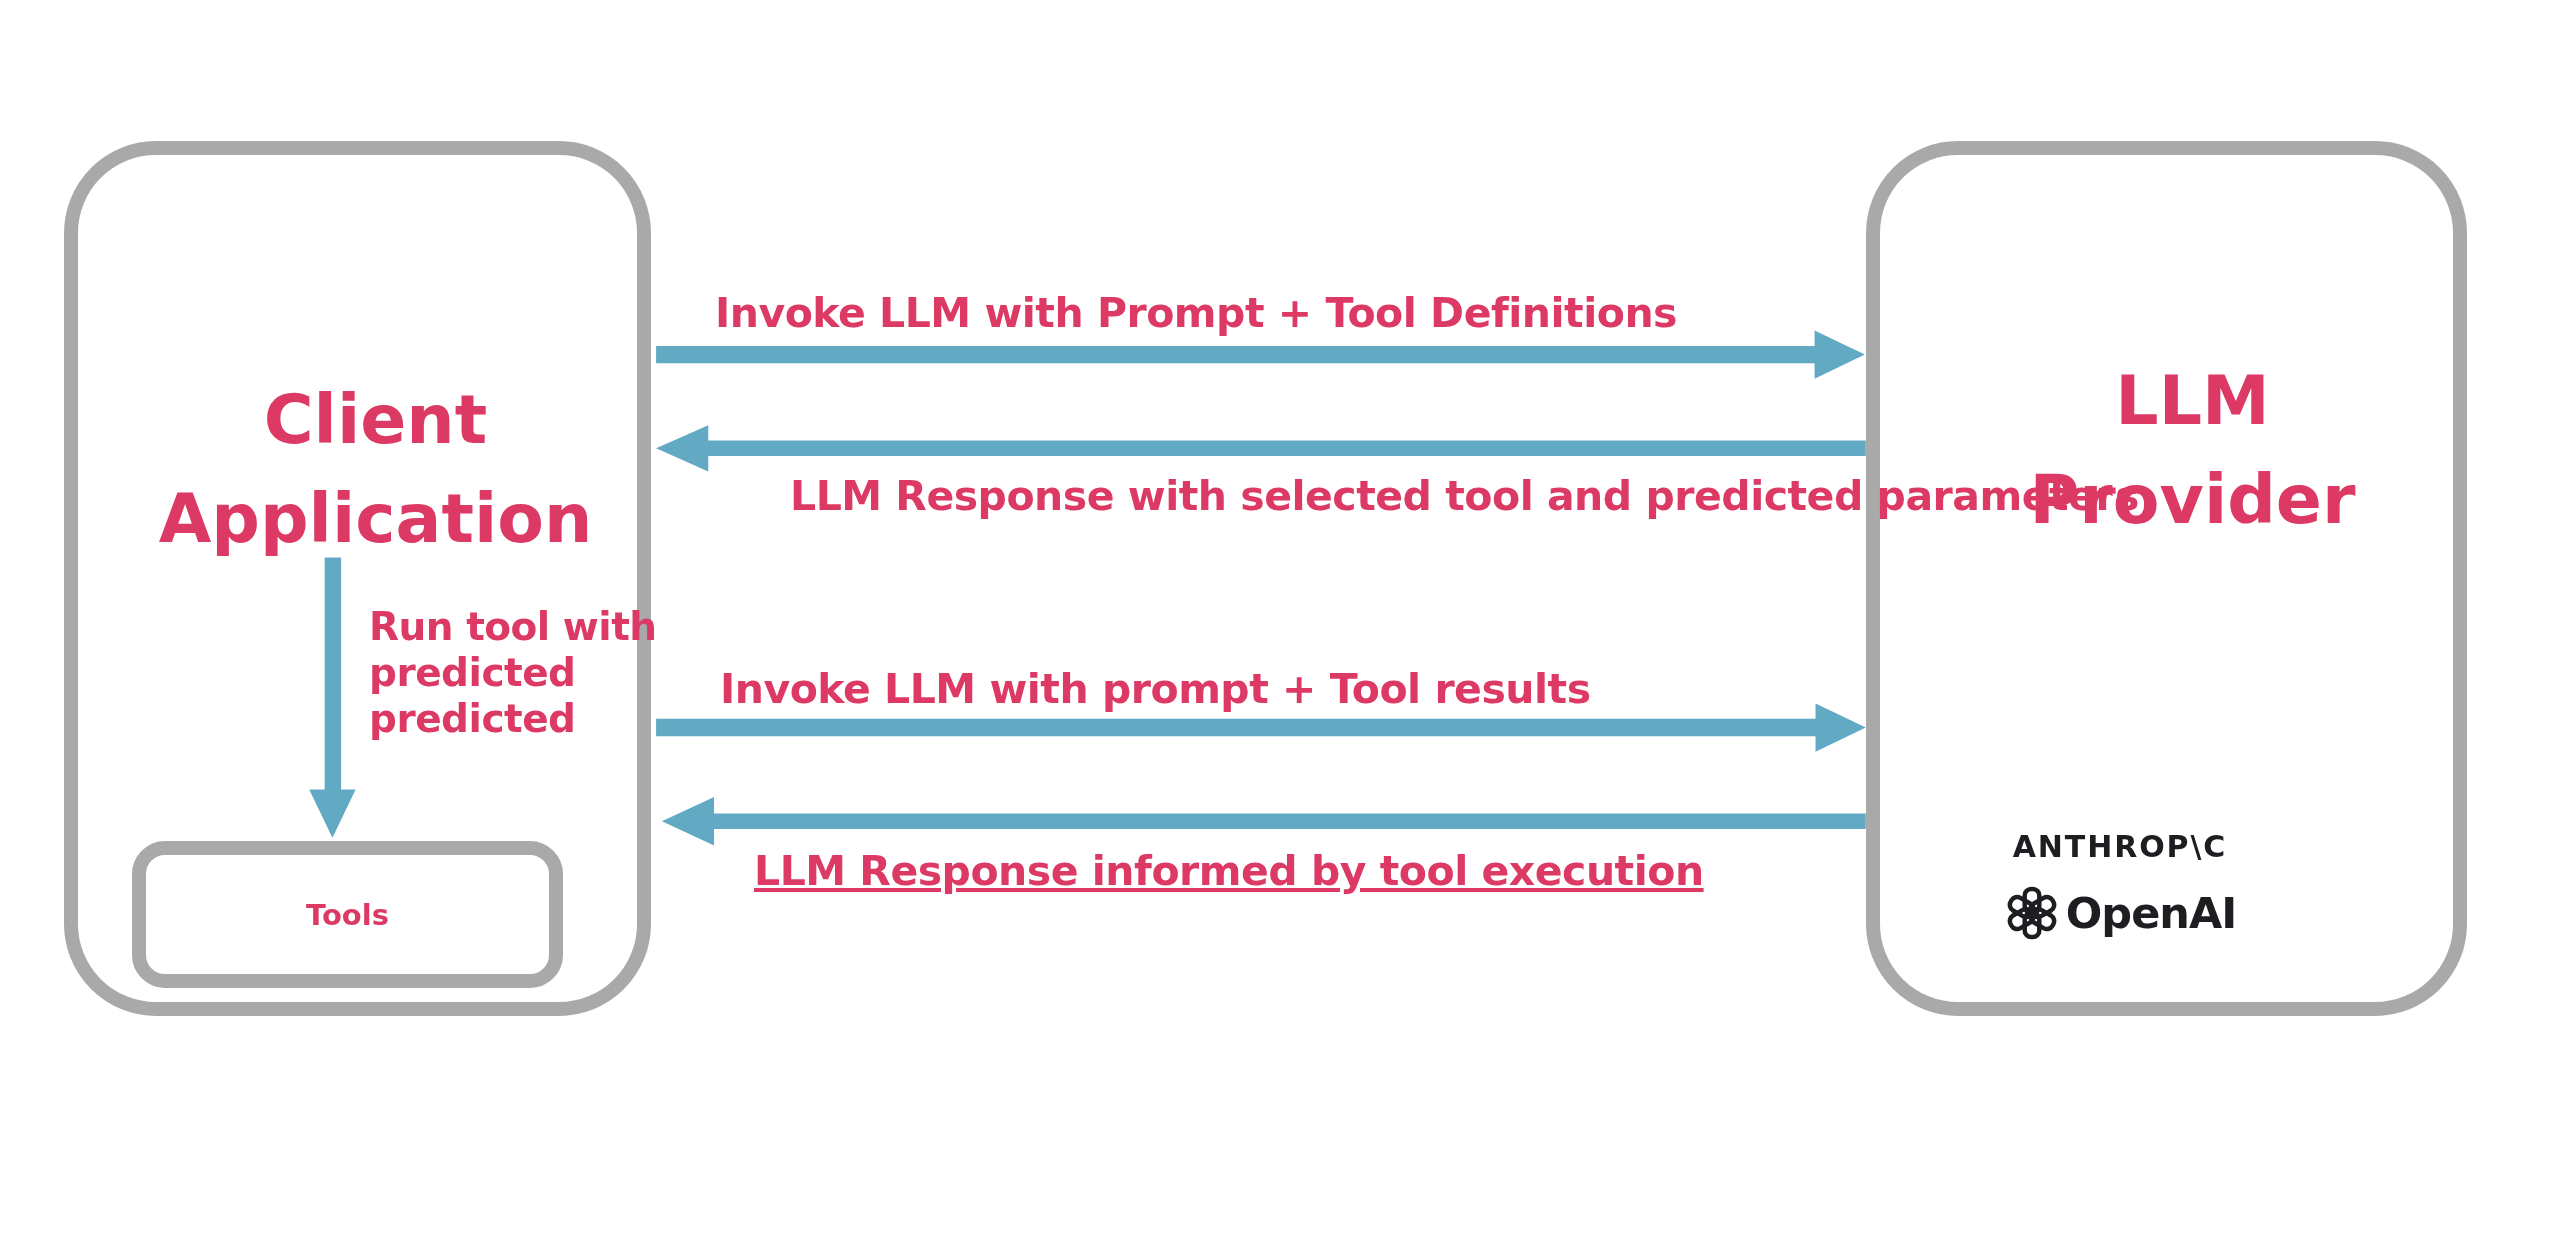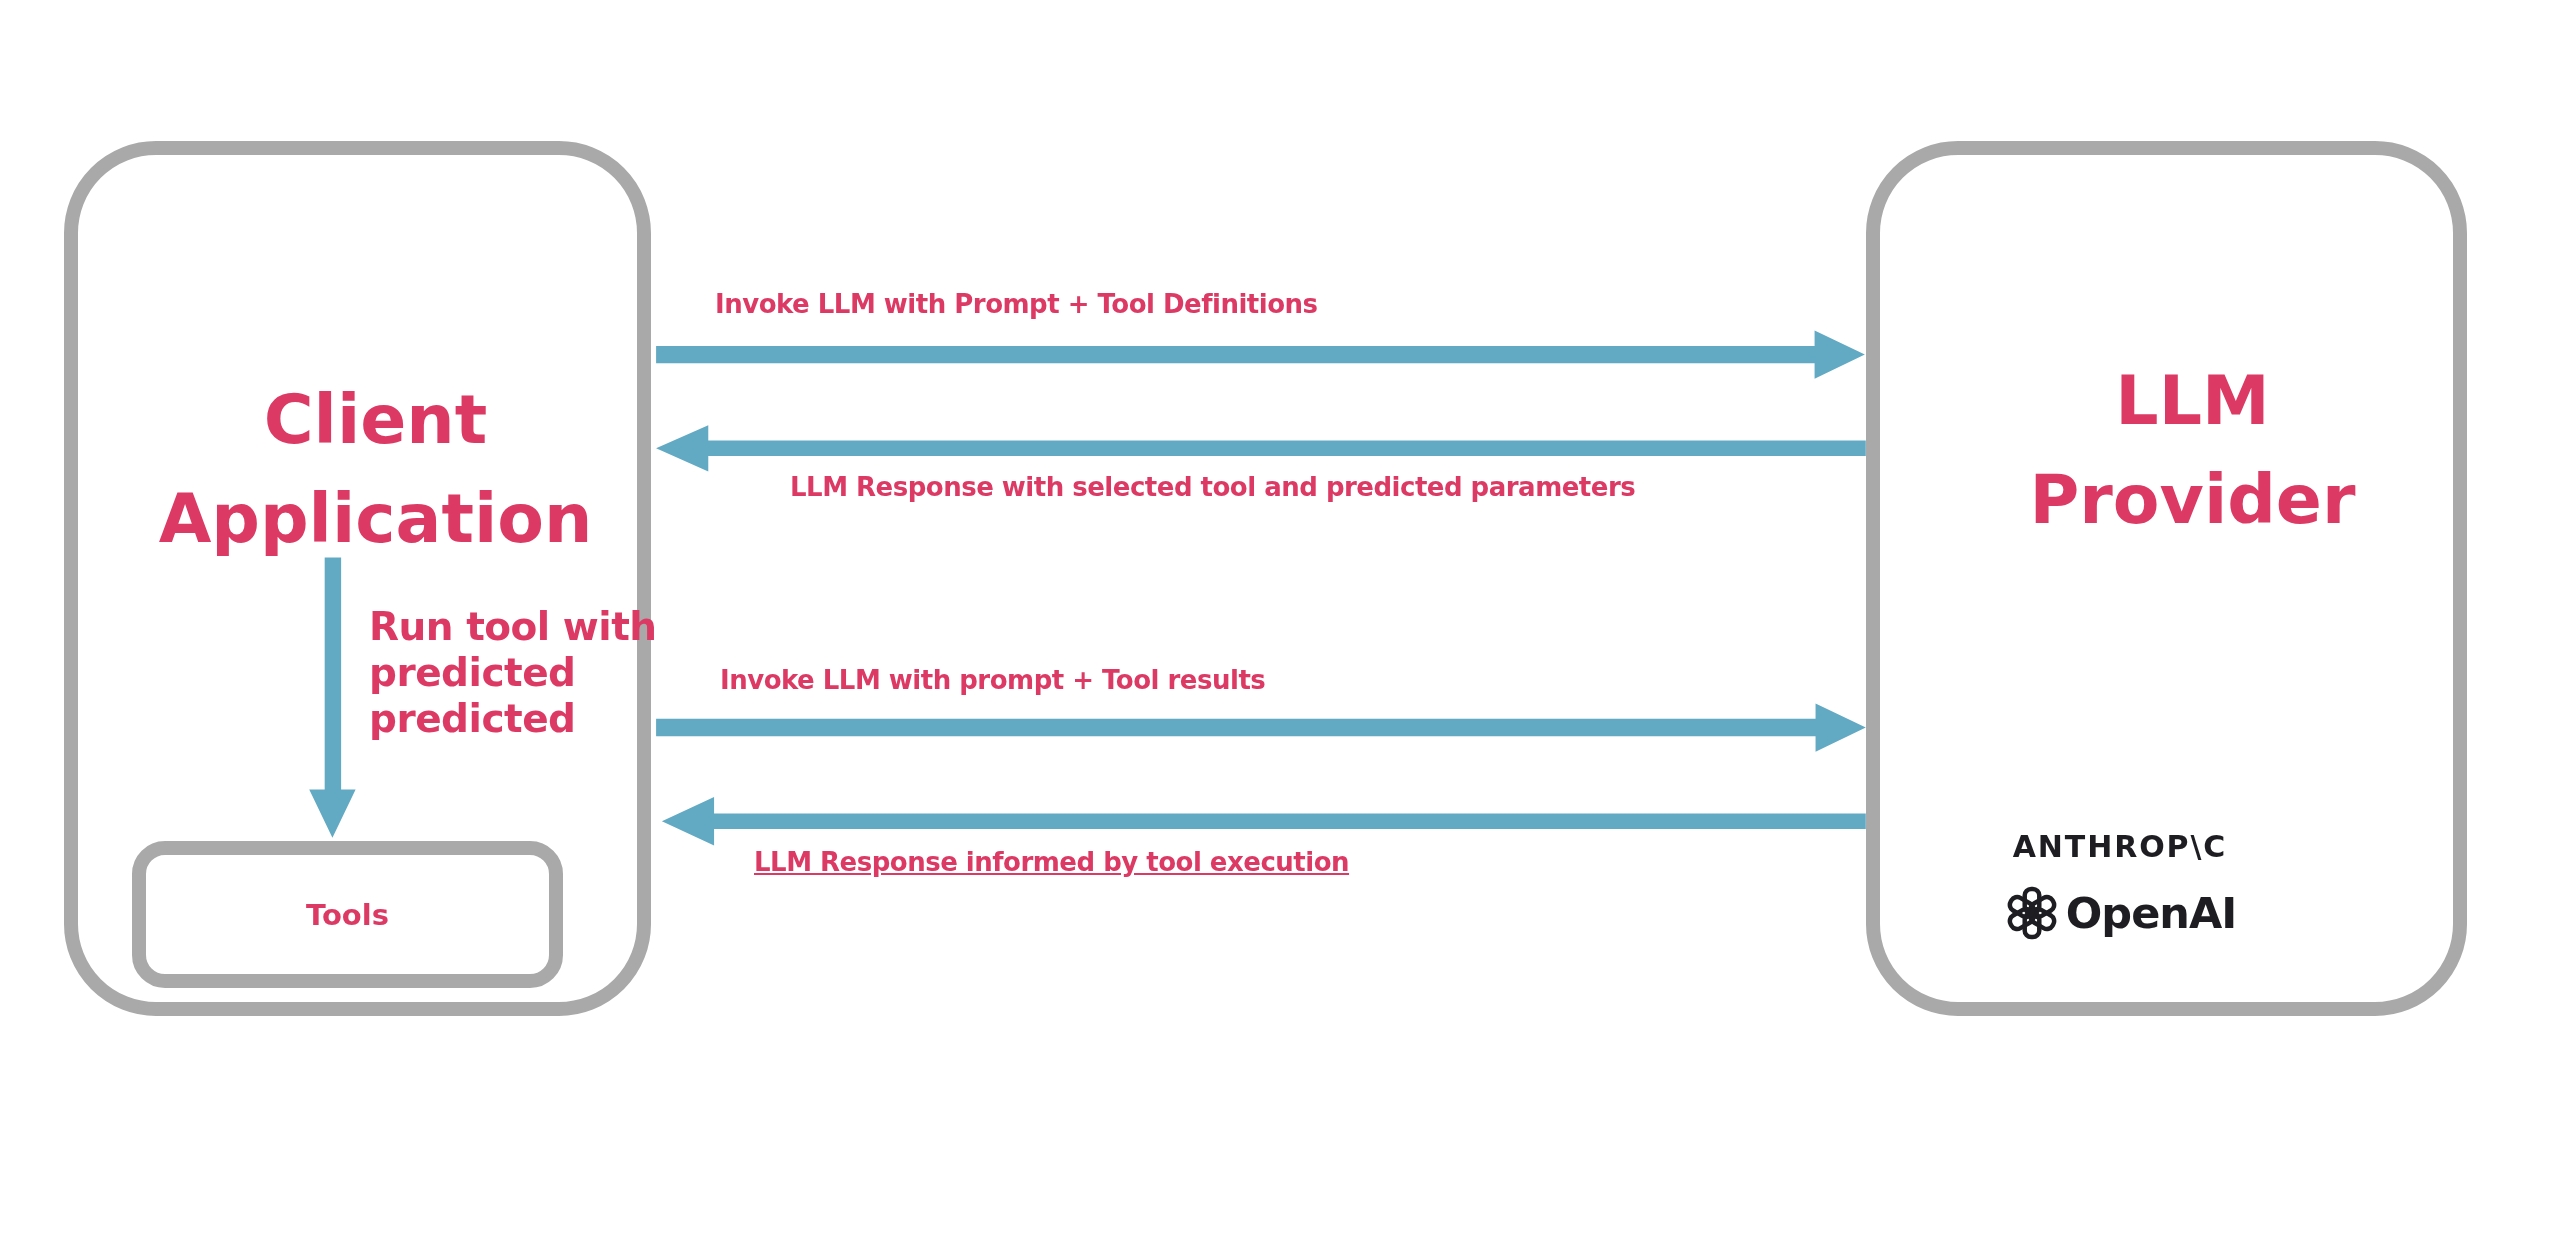--- a/index.html
+++ b/index.html
@@ -52,21 +52,21 @@
     color:var(--accent-pink);
     font-size:29px;font-weight:bold;
   }
 
   .arrow-layer{position:absolute;left:0;top:0;width:2576px;height:1258px;}
   .arrow{fill:var(--arrow-blue);}
 
   .msg-label{
     position:absolute;
     color:var(--accent-pink);
-    font-size:26px;
+    font-size:41px;
     font-weight:bold;
     letter-spacing:-0.5px;
     white-space:nowrap;
   }
   .msg-1{left:715px;top:289px;}
   .msg-2{left:790px;top:472px;}
   .msg-3{left:720px;top:665px;}
   .msg-4{left:754px;top:847px;text-decoration:underline;}
 
   .run-tool-label{

